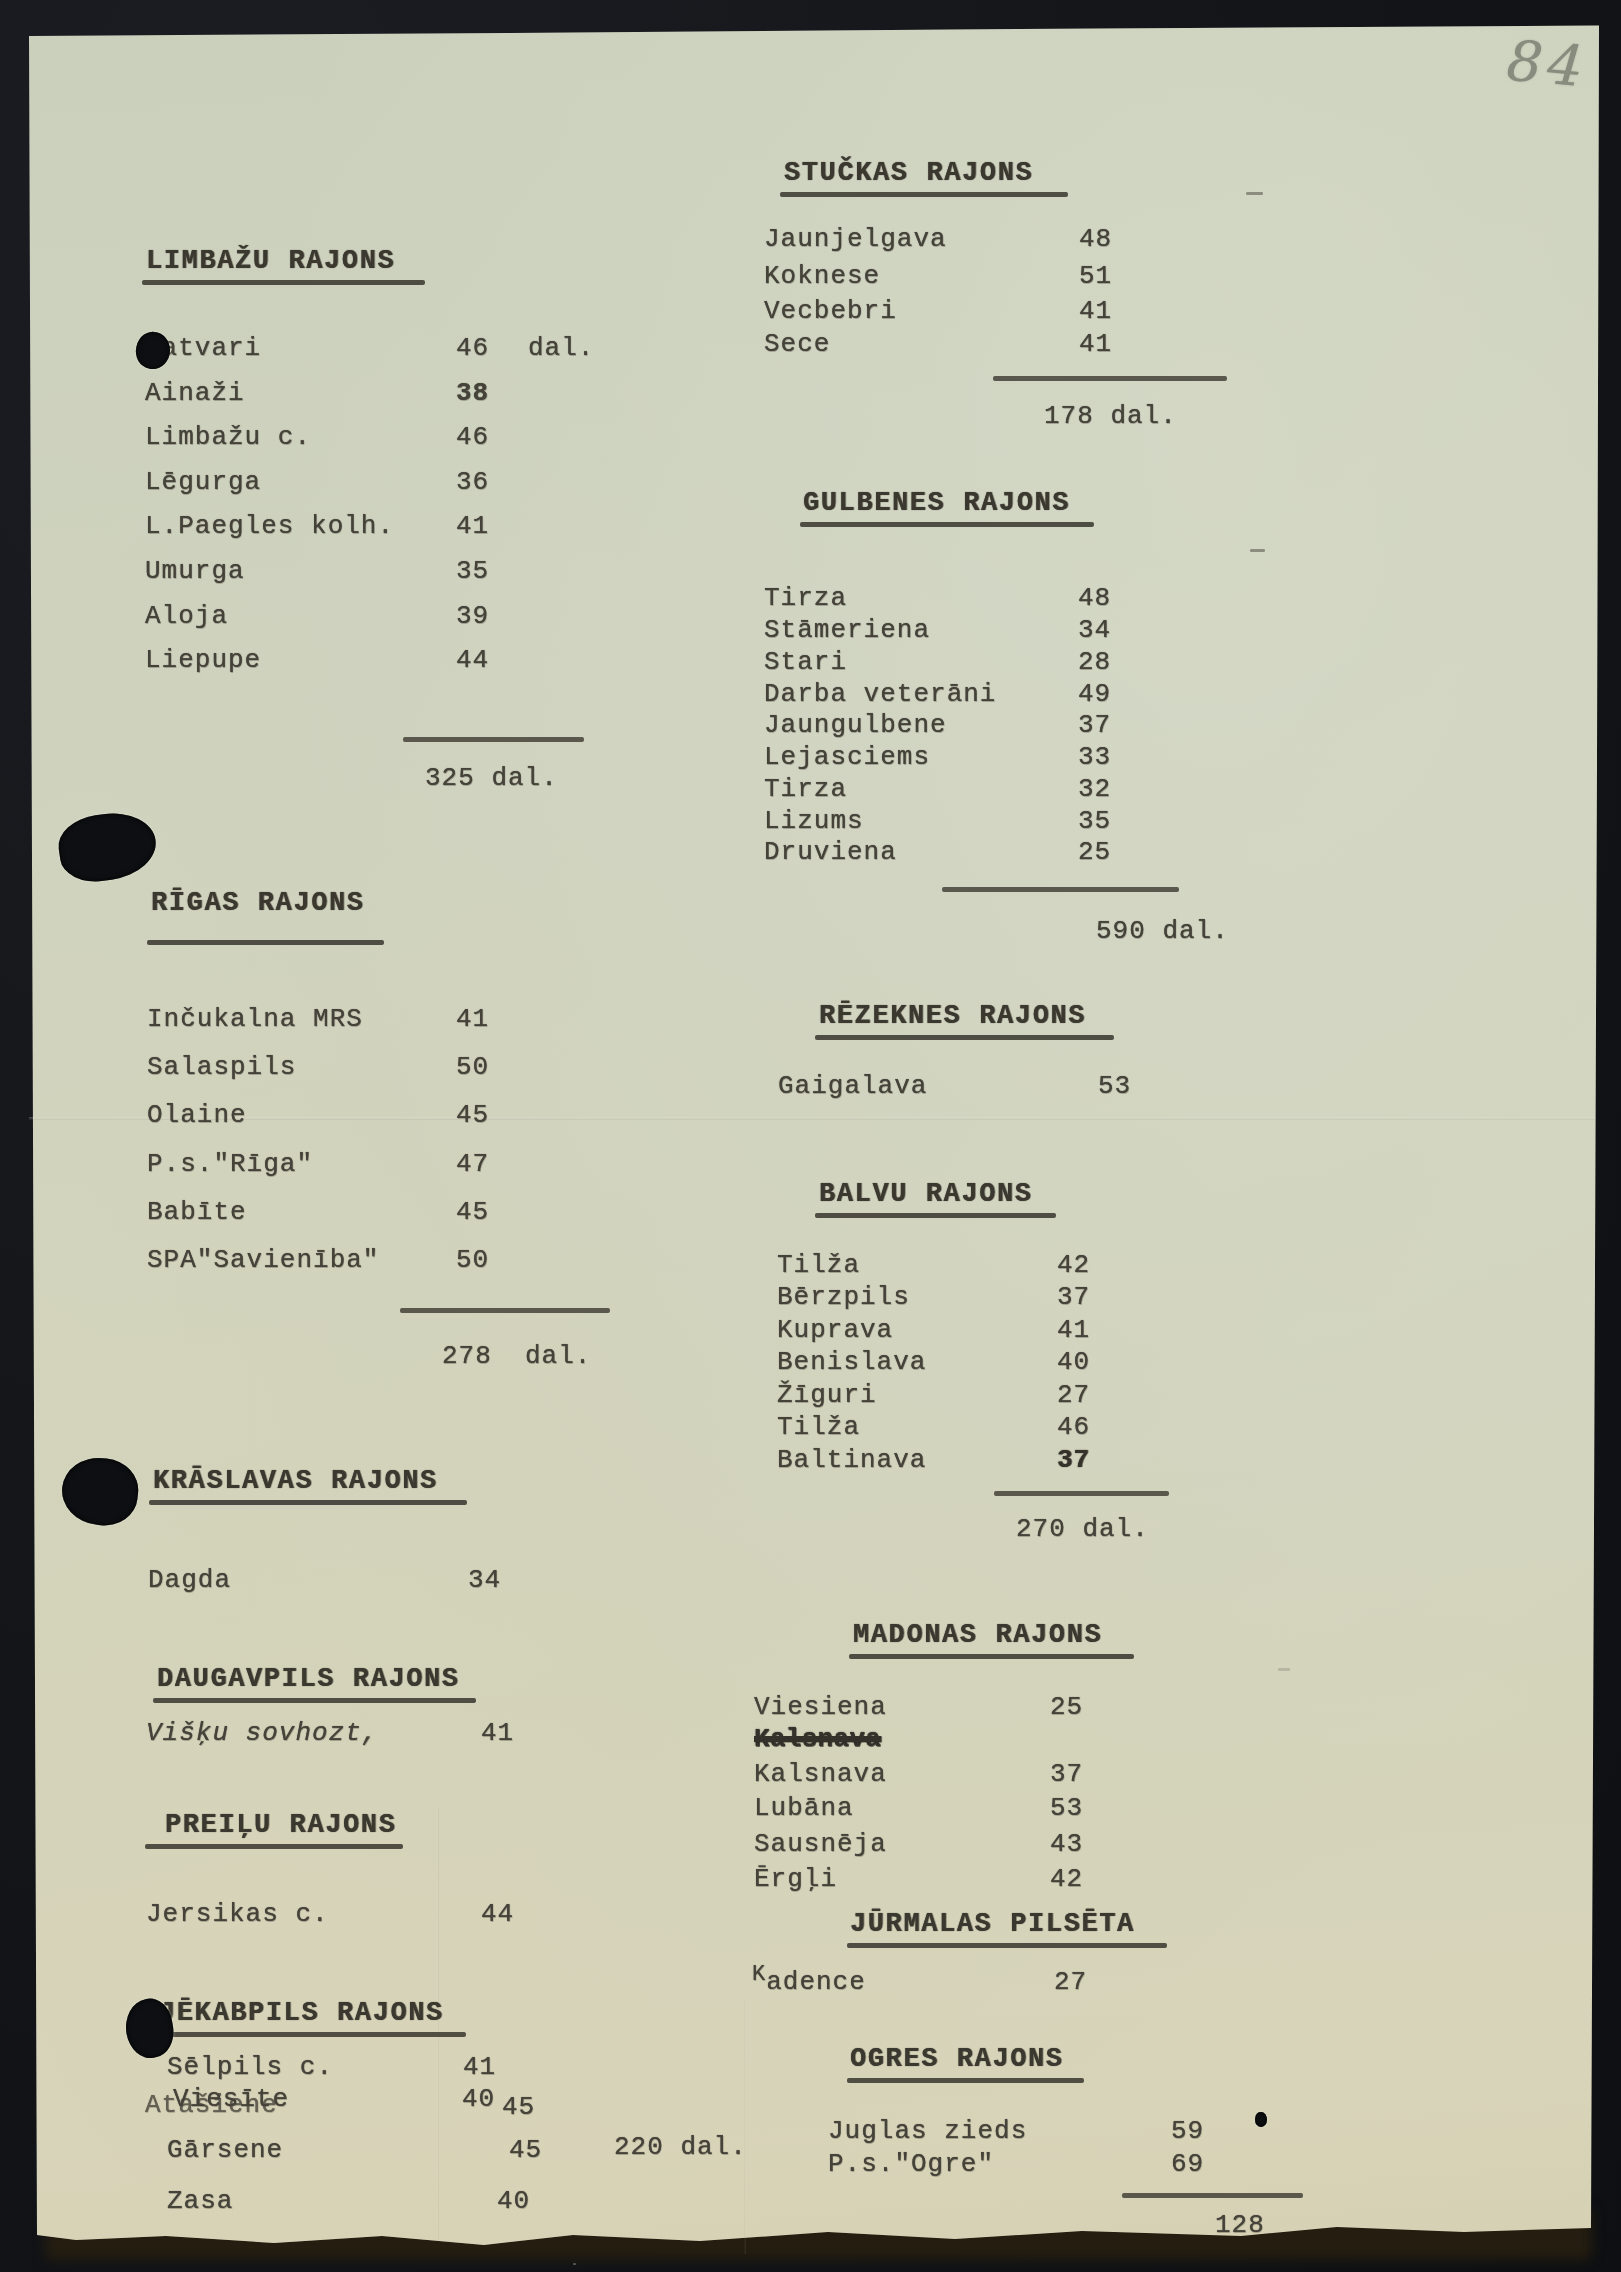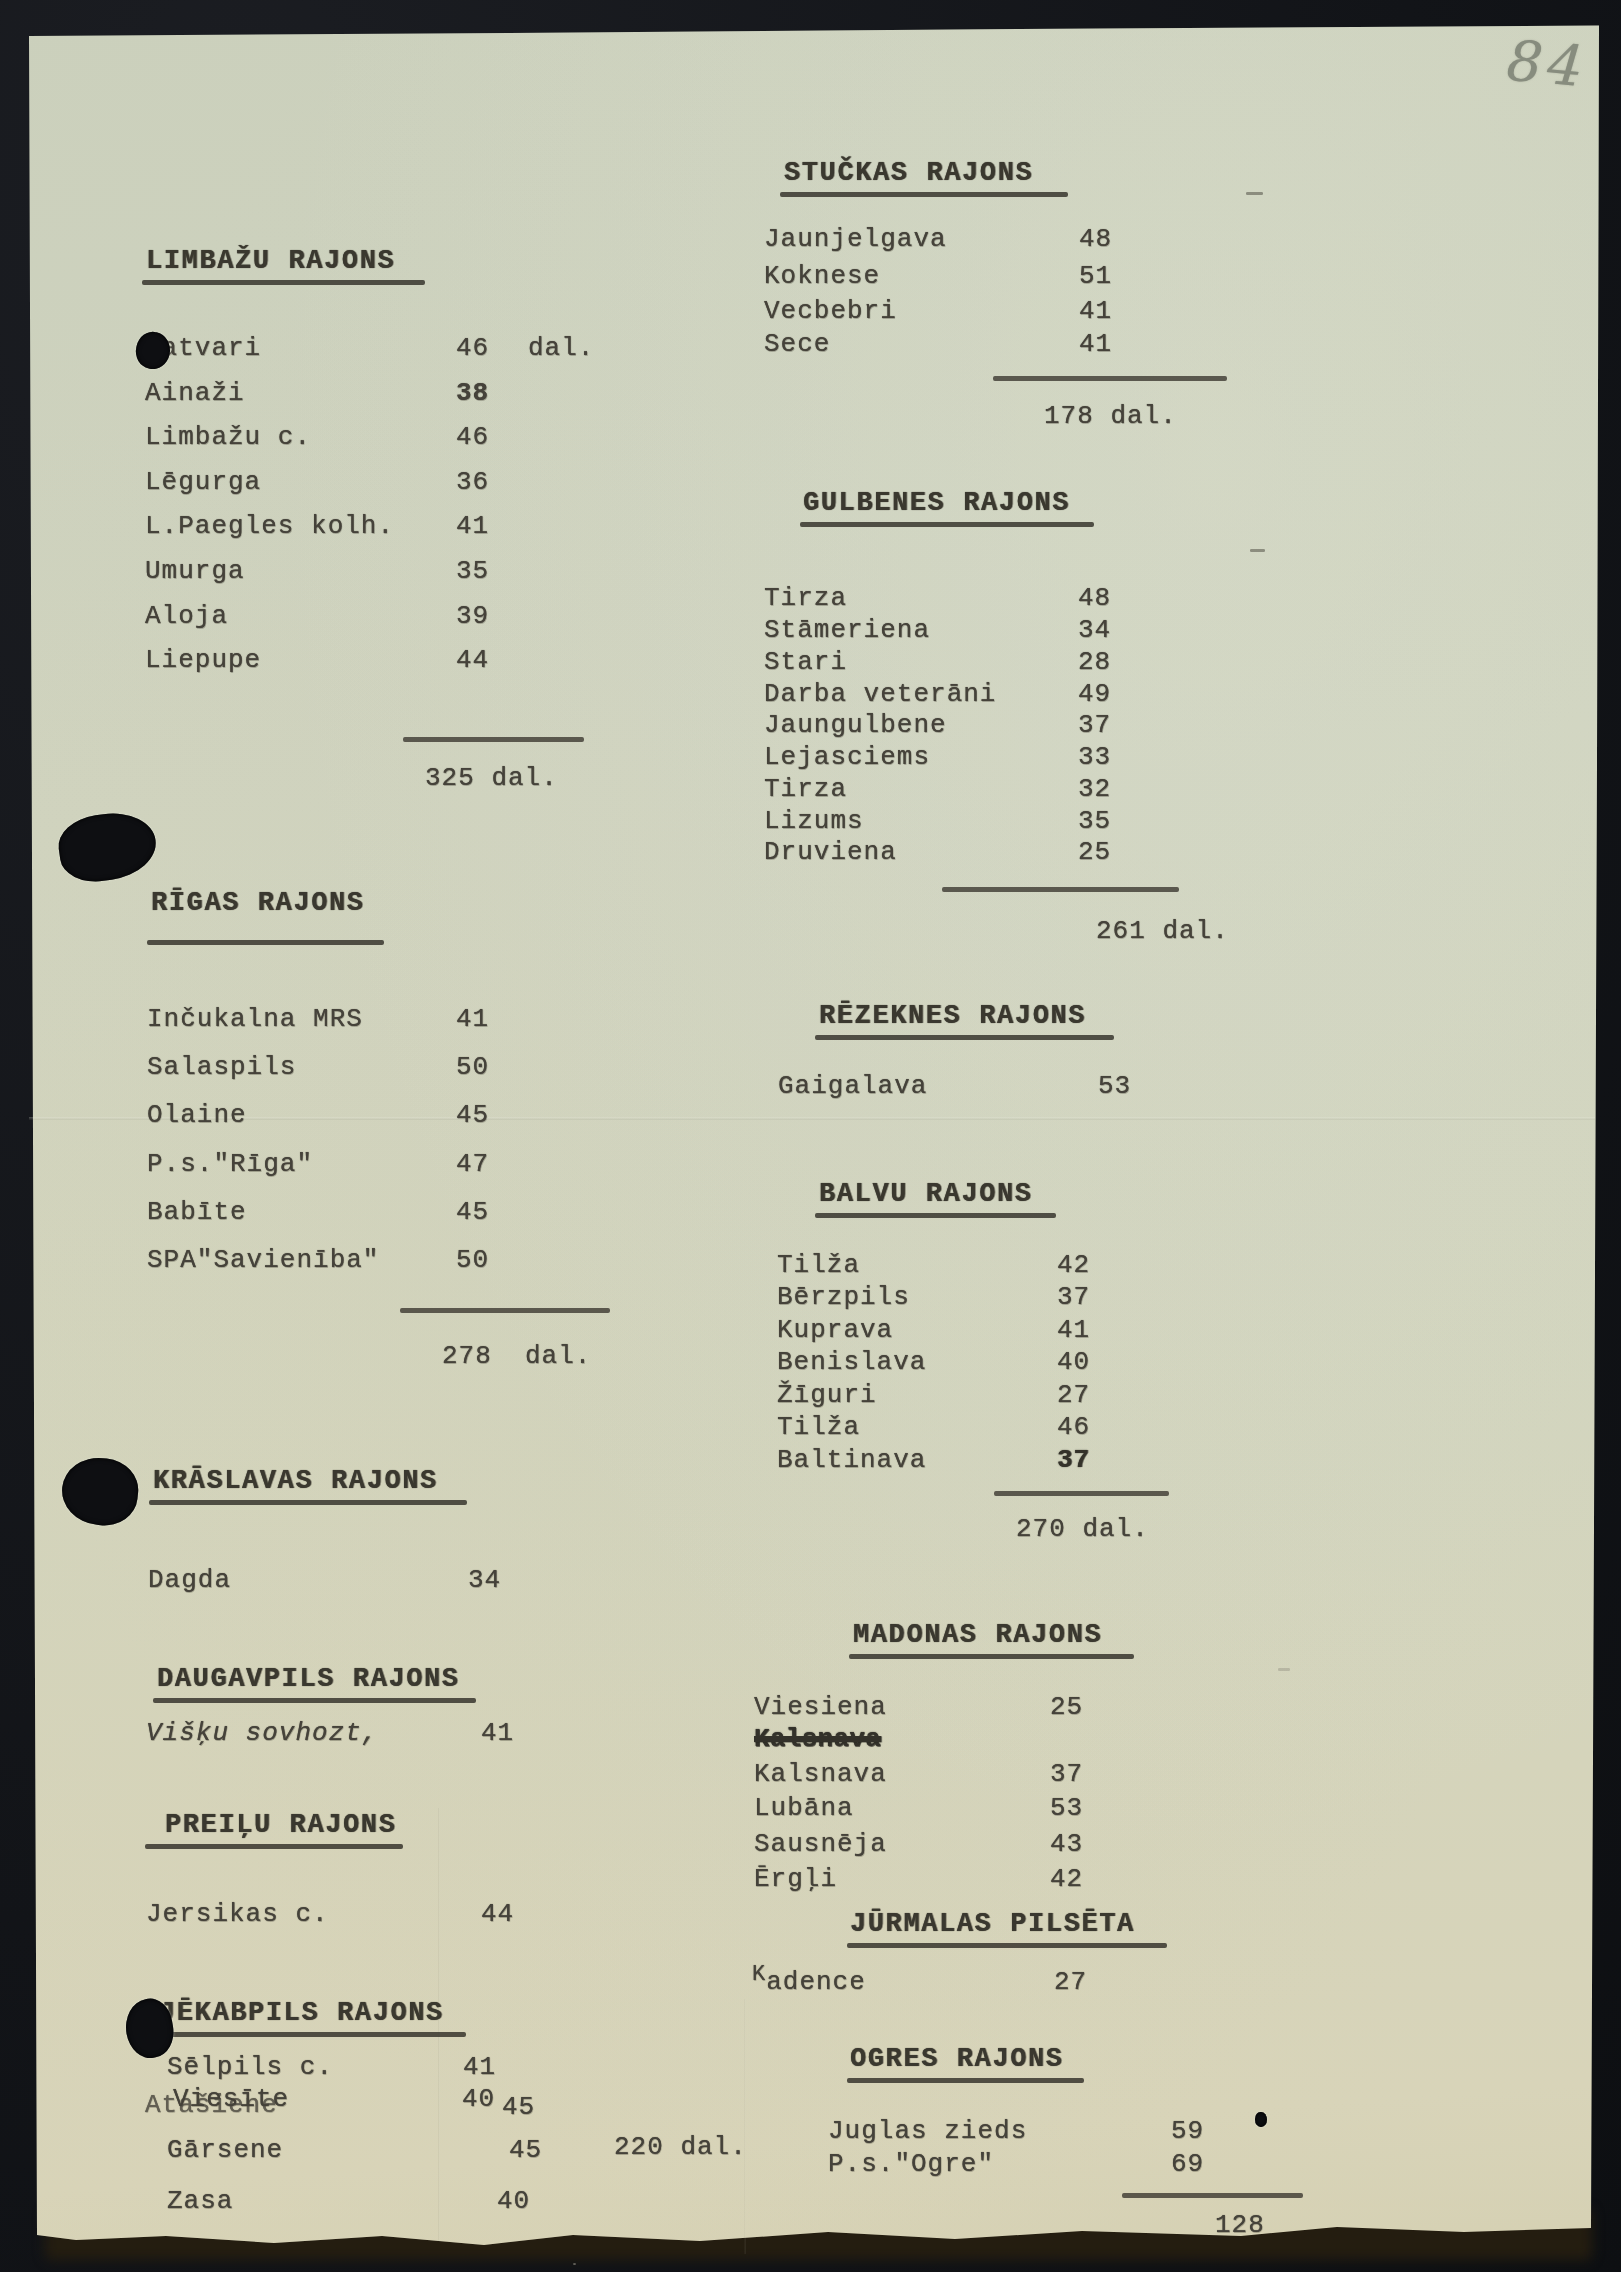--- a/index.html
+++ b/index.html
@@ -155,21 +155,21 @@
       <div class="tw" style="left: 1078px; top: 711px;">37</div>
       <div class="tw" style="left: 764px; top: 743px;">Lejasciems</div>
       <div class="tw" style="left: 1078px; top: 743px;">33</div>
       <div class="tw" style="left: 764px; top: 775px;">Tirza</div>
       <div class="tw" style="left: 1078px; top: 775px;">32</div>
       <div class="tw" style="left: 764px; top: 807px;">Lizums</div>
       <div class="tw" style="left: 1078px; top: 807px;">35</div>
       <div class="tw" style="left: 764px; top: 838px;">Druviena</div>
       <div class="tw" style="left: 1078px; top: 838px;">25</div>
       <div class="rule" style="left: 942px; top: 887px; width: 237px;"></div>
-      <div class="tw" style="left: 1096px; top: 917px;">261 dal.</div>
+      <div class="tw" style="left: 1096px; top: 917px;">590 dal.</div>
       <div class="tw header" style="left: 819px; top: 1002px;">RĒZEKNES RAJONS</div>
       <div class="rule ul" style="left: 815px; top: 1035px; width: 299px;"></div>
       <div class="tw" style="left: 778px; top: 1072px;">Gaigalava</div>
       <div class="tw" style="left: 1098px; top: 1072px;">53</div>
       <div class="tw header" style="left: 819px; top: 1180px;">BALVU RAJONS</div>
       <div class="rule ul" style="left: 815px; top: 1213px; width: 241px;"></div>
       <div class="tw" style="left: 777px; top: 1251px;">Tilža</div>
       <div class="tw" style="left: 1057px; top: 1251px;">42</div>
       <div class="tw" style="left: 777px; top: 1283px;">Bērzpils</div>
       <div class="tw" style="left: 1057px; top: 1283px;">37</div>

